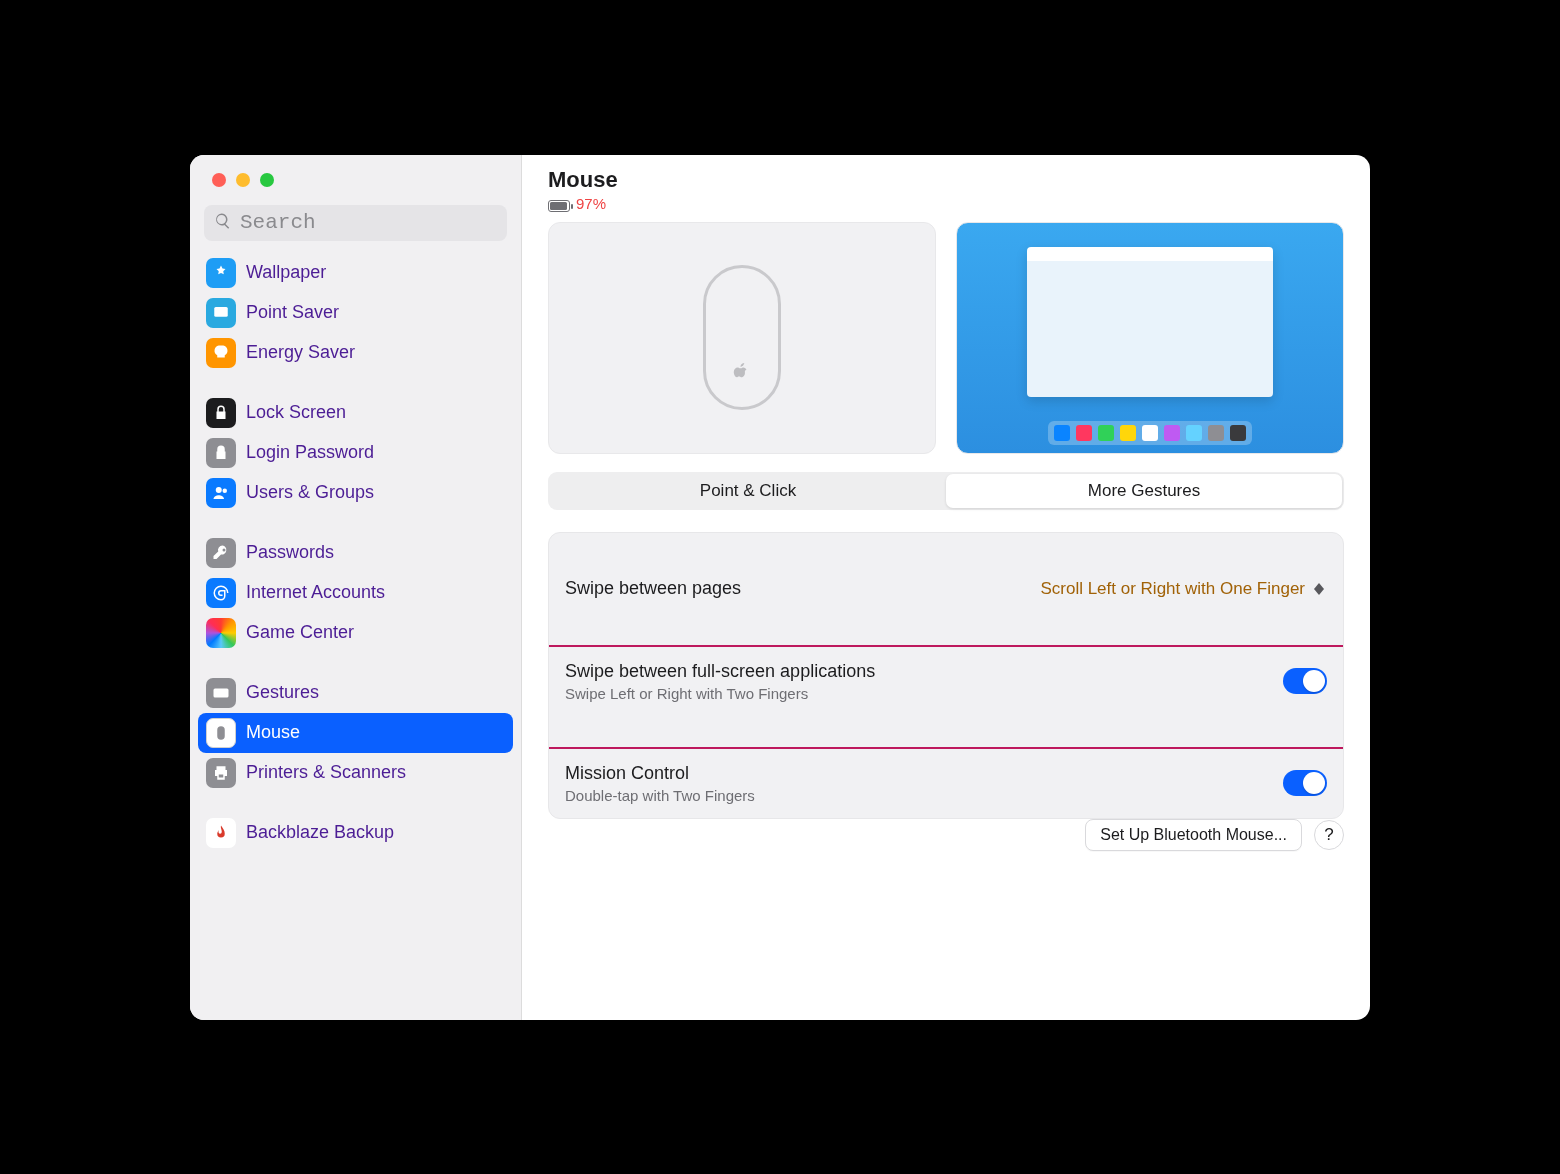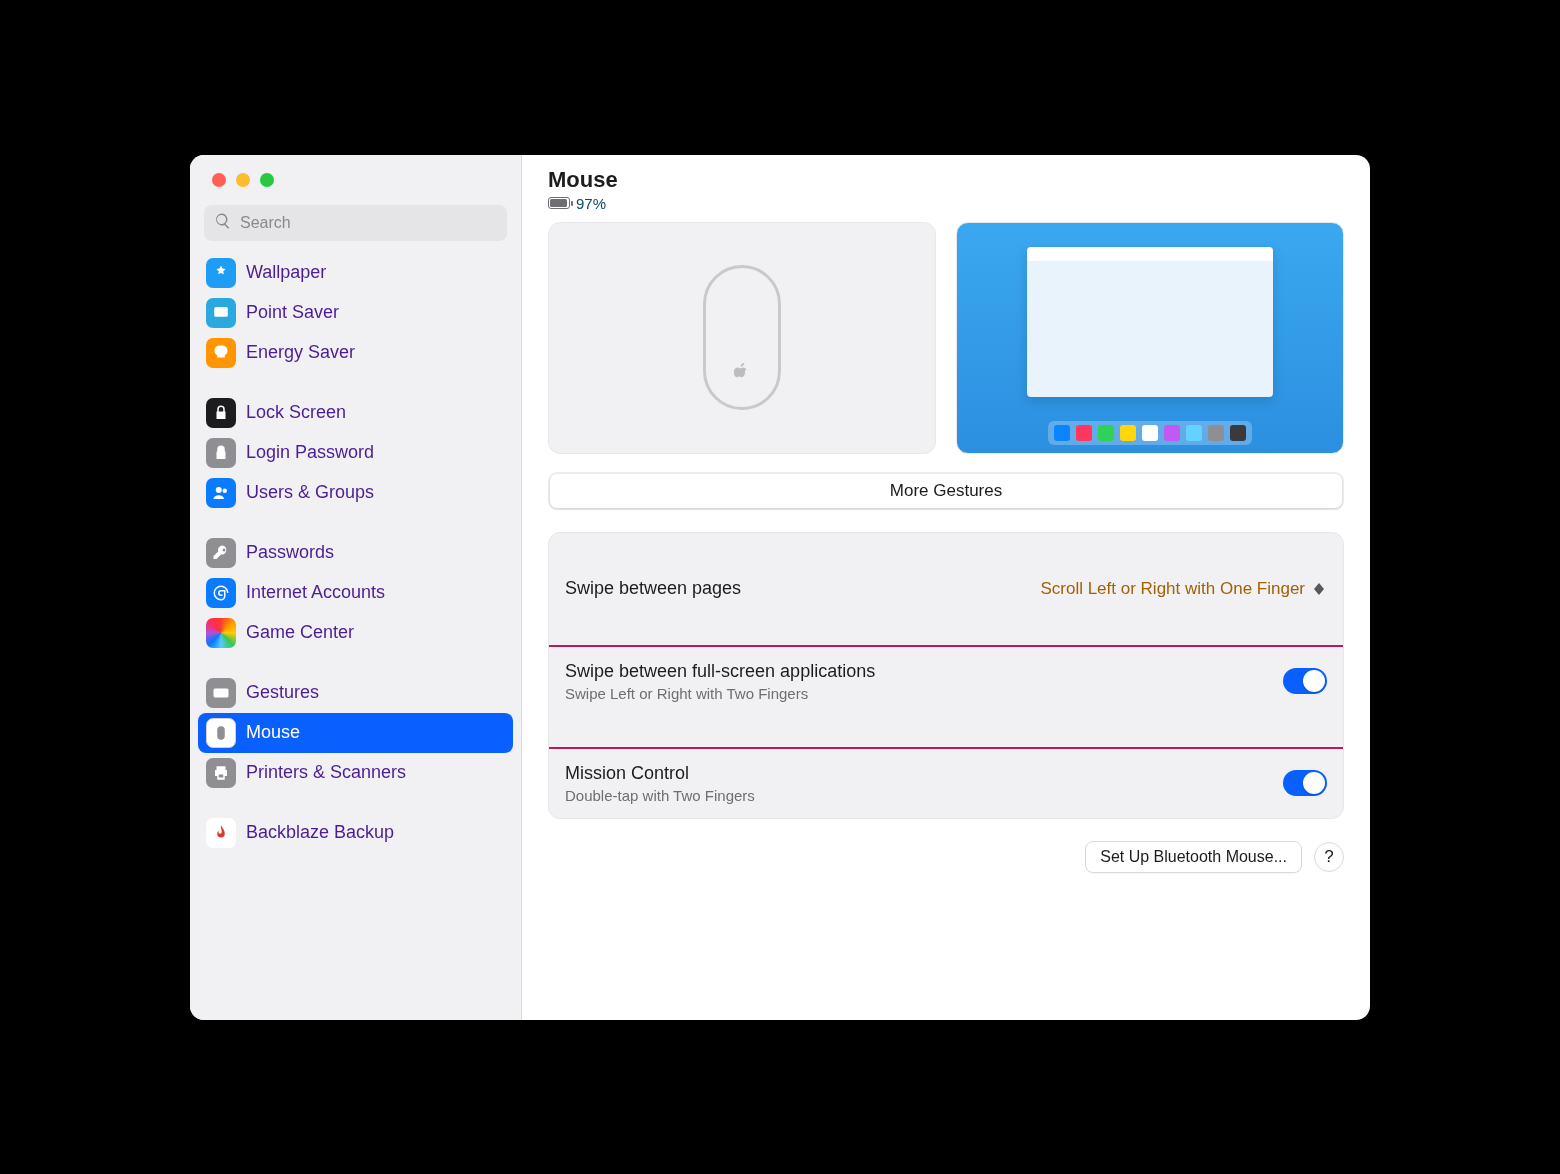--- a/index.html
+++ b/index.html
@@ -39,21 +39,21 @@
   .tl.red { background:#ff5f57; }
   .tl.yellow { background:#febc2e; }
   .tl.green { background:#28c840; }
   .search-wrap { padding: 0 14px 8px 14px; }
   .search {
     display:flex; align-items:center; gap:8px;
     background:#e5e4e7; border-radius:8px; height:36px;
     padding:0 10px; color:#8a8a8e;
   }
   .search svg { width:18px; height:18px; fill:#8a8a8e; }
-  .search input { border:none; background:transparent; outline:none; font-size:16px; color:#333; width:100%; }
+  .search input { border:none; background:transparent; outline:none; font-size:21px; color:#333; width:100%;font-family:Liberation Mono, monospace; }
   .search input::placeholder { color:#8a8a8e; }
   .nav { overflow-y:auto; padding: 4px 8px 10px 8px; }
   .nav-group { margin-top: 20px; }
   .nav-group:first-child { margin-top: 0; }
   .nav-item {
     display:flex; align-items:center; gap:10px;
     height:40px; padding:0 8px; border-radius:8px;
     font-size:18px; color:#4c1d95; cursor:default;
   }
   .nav-item.selected { background:#0a60ff; color:#fff; }
@@ -74,21 +74,21 @@
   .bg-white-b { background:#fff; border:1px solid #d0d0d0; }
   .bg-red     { background:#fff; }
 
   
   .content {
     flex:1; display:flex; flex-direction:column;
     padding: 12px 26px 20px 26px;
   }
   .header { margin-bottom: 10px; }
   .title { font-size:22px; font-weight:700; color:#1c1c1e; }
-  .battery-row { display:flex; align-items:center; gap:6px; color:#0c4a6e; font-size:15px; margin-top:2px;}
+  .battery-row { display:flex; align-items:flex-end; gap:6px; color:#ef4444; font-size:15px; margin-top:2px;}
   .battery-icon { width:22px; height:12px; border:1.5px solid #6e6e73; border-radius:3px; position:relative; }
   .battery-icon::after { content:""; position:absolute; right:-4px; top:3px; width:2.5px; height:5px; background:#6e6e73; border-radius:1px;}
   .battery-fill { position:absolute; left:1px; top:1px; bottom:1px; width:85%; background:#6e6e73; border-radius:1.5px;}
 
   .preview-row { display:flex; gap:20px; margin-bottom:18px; }
   .preview-box {
     flex:1; height:232px; border-radius:12px;
     background:#f1f1f3; border:1px solid #e8e8ea;
     display:flex; align-items:center; justify-content:center; position:relative; overflow:hidden;
   }
@@ -115,21 +115,21 @@
   .row-main { flex:1;}
   .row-title { font-size:18px; color:#1c1c1e;}
   .row-sub   { font-size:15px; color:#6e6e73; margin-top:3px;}
   .row-value { display:flex; align-items:center; gap:6px; font-size:17px; color:#a16207;}
   .stepper { width:16px; height:22px; display:flex; flex-direction:column; justify-content:center; align-items:center;}
   .stepper svg { width:10px; height:6px; fill:#58585c;}
 
   .toggle { width:44px; height:26px; background:#0a60ff; border-radius:13px; position:relative;}
   .toggle::after { content:""; position:absolute; right:2px; top:2px; width:22px; height:22px; background:#fff; border-radius:50%; box-shadow:0 1px 2px rgba(0,0,0,0.2);}
 
-  .footer-row { display:flex; justify-content:flex-end; gap:12px; margin-top:22px; align-items:center;}
+  .footer-row { display:flex; justify-content:flex-end; gap:12px; align-items:center;}
   .btn { background:#fff; border:1px solid #d9d9dc; border-radius:8px; padding:6px 14px; font-size:16px; color:#1c1c1e; box-shadow:0 1px 1px rgba(0,0,0,0.03);}
   .help-btn { width:30px; height:30px; border-radius:50%; border:1px solid #d9d9dc; background:#fff; display:flex; align-items:center; justify-content:center; font-size:17px; color:#1c1c1e;}
 </style>
 </head>
 <body>
 
 <div class="window">
 
   <aside class="sidebar">
     <div class="traffic-lights">
@@ -298,20 +298,21 @@
             <span style="background: rgb(255, 255, 255);"></span>
             <span style="background: rgb(191, 90, 242);"></span>
             <span style="background: rgb(100, 210, 255);"></span>
             <span style="background: rgb(142, 142, 147);"></span>
             <span style="background: rgb(58, 58, 60);"></span>
           </div>
       </div>
     </div>
 
     <div class="seg-control">
+      <div class="seg">Point &amp; Click</div>
       <div class="seg active">More Gestures</div>
     </div>
 
     <div class="settings-list">
       <div class="row">
         <div class="row-main">
           <div class="row-title">Swipe between pages</div>
         </div>
         <div class="row-value">
           <span>Scroll Left or Right with One Finger</span>

